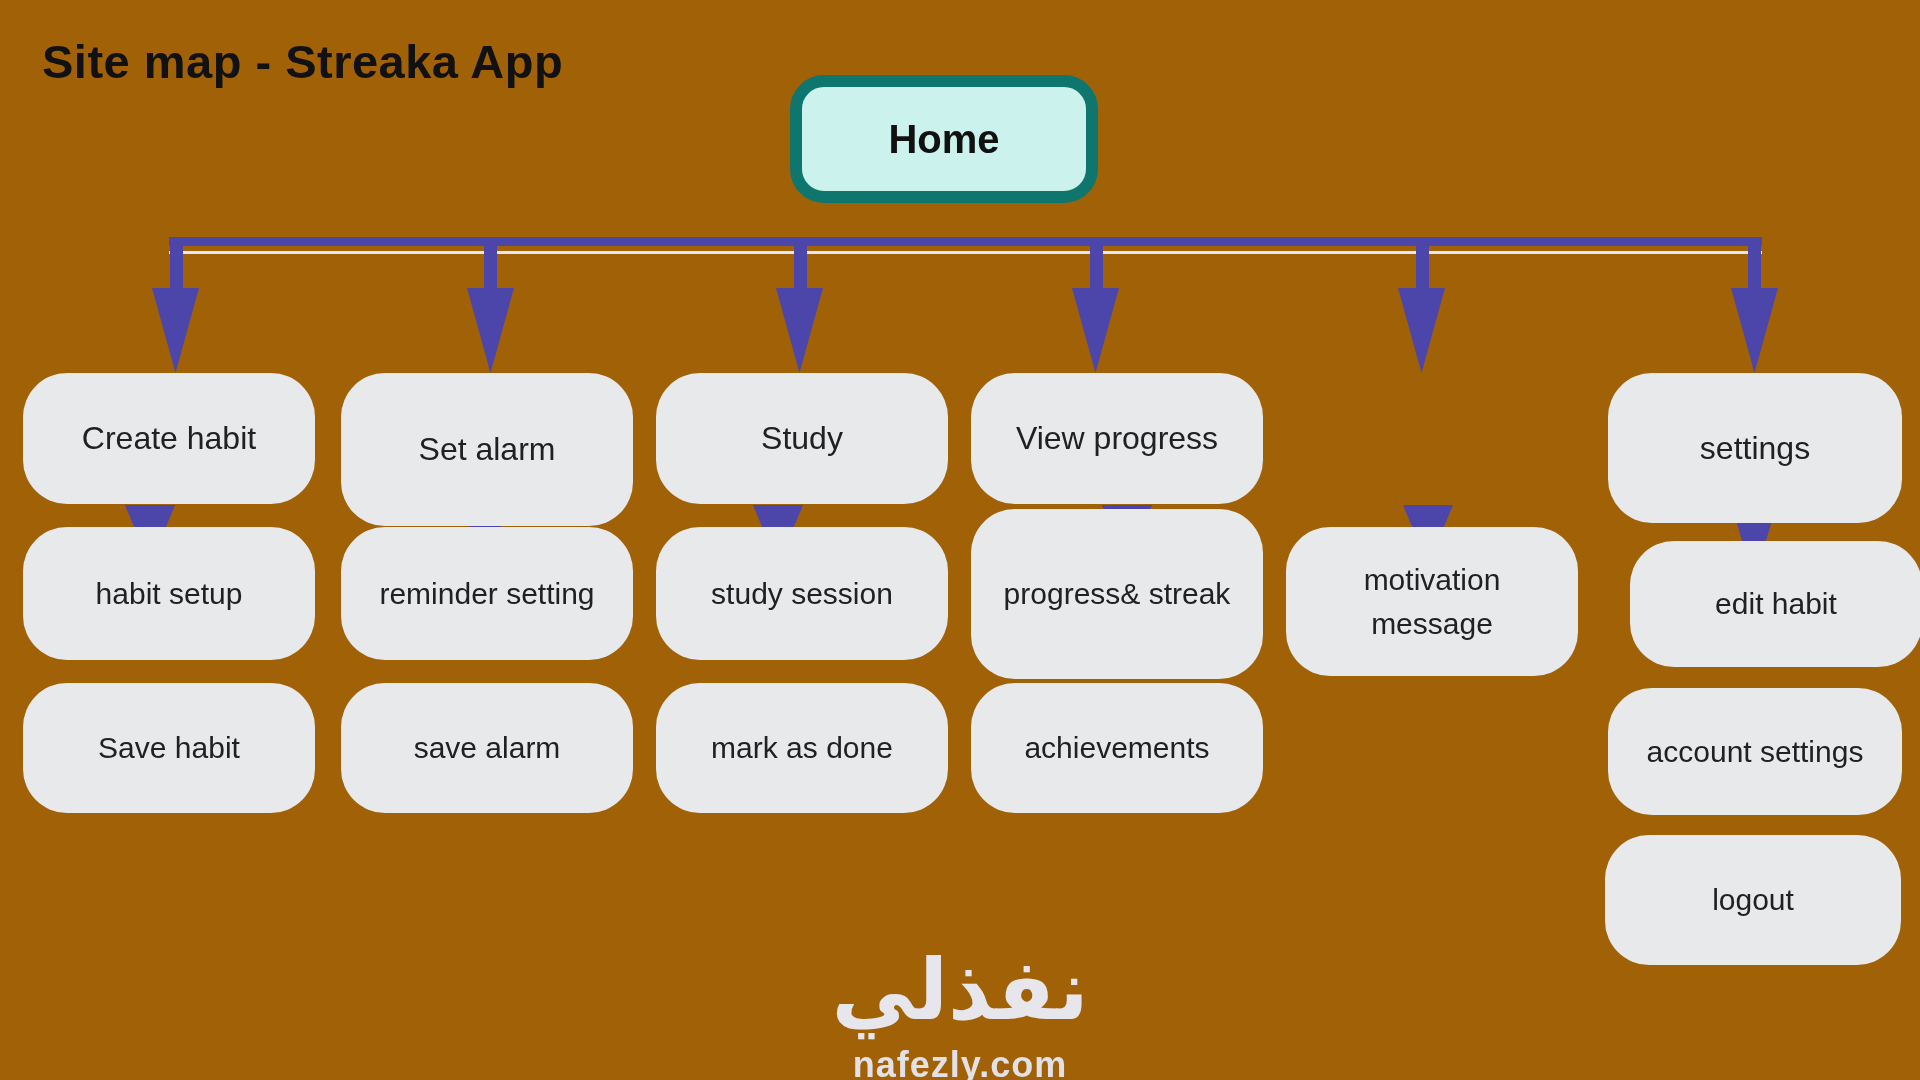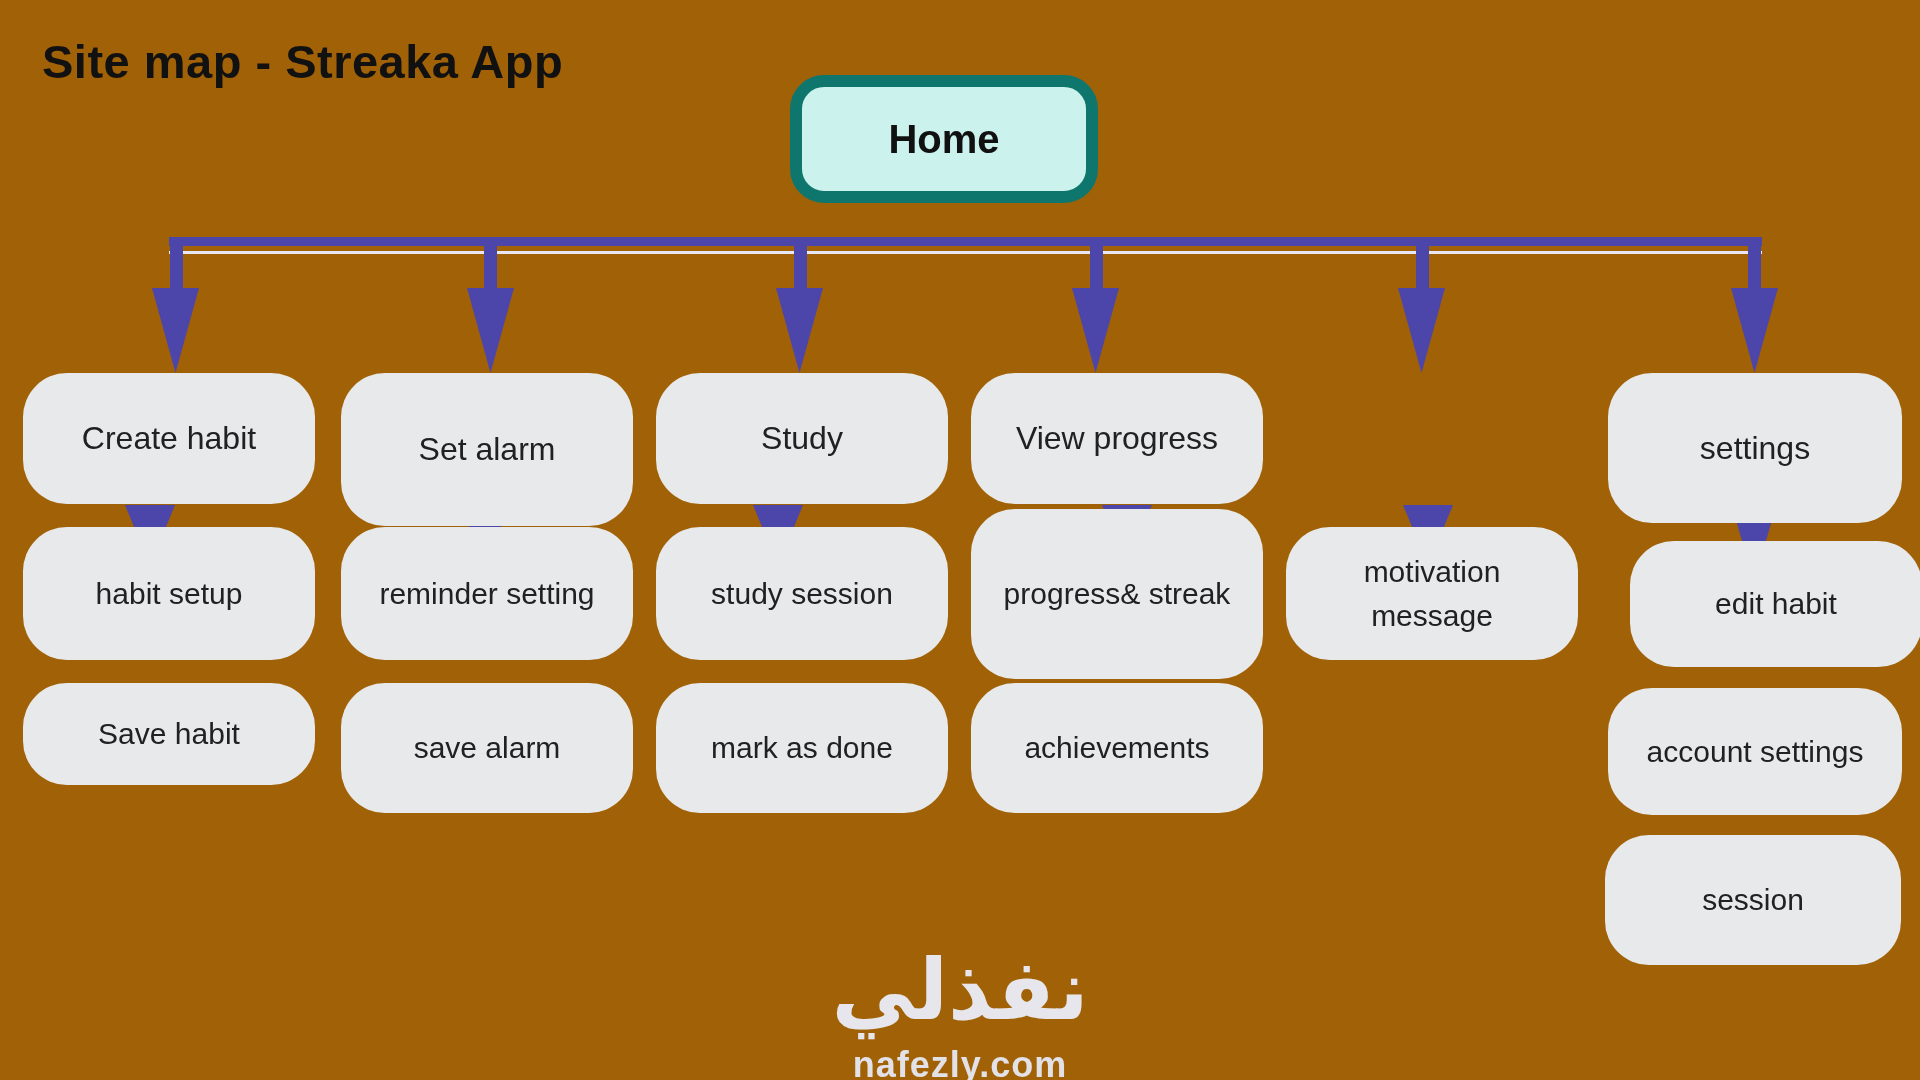--- a/index.html
+++ b/index.html
@@ -79,21 +79,21 @@
   <div class="trap purple" style="left:1102px"></div>
   <div class="trap purple" style="left:1403px"></div>
   <div class="trap-settings purple"></div>
 
   <div class="node l2 w" style="left:23px;top:373px;height:131px">
     <span>Create habit</span>
     </div>
   <div class="node w" style="left:23px;top:527px;height:133px">
     <span>habit setup</span>
     </div>
-  <div class="node w" style="left:23px;top:683px;height:102px">
+  <div class="node w" style="left:23px;top:683px;height:130px">
     <span>Save habit</span>
     </div>
 
   <div class="node l2 w" style="left:341px;top:373px;height:153px">
     <span>Set alarm</span>
     </div>
   <div class="node w" style="left:341px;top:527px;height:133px">
     <span>reminder setting</span>
     </div>
   <div class="node w" style="left:341px;top:683px;height:130px">
@@ -113,35 +113,35 @@
   <div class="node l2 w" style="left:971px;top:373px;height:131px">
     <span>View progress</span>
     </div>
   <div class="node w" style="left:971px;top:509px;height:170px">
     <span>progress&amp; streak</span>
     </div>
   <div class="node w" style="left:971px;top:683px;height:130px">
     <span>achievements</span>
     </div>
 
-  <div class="node w wrap-center" style="left:1286px;top:527px;height:133px">
+  <div class="node w wrap-center" style="left:1286px;top:527px;height:149px">
     <span>motivation message</span>
     </div>
 
   <div class="node l2" style="left:1608px;top:373px;width:294px;height:150px">
     <span>settings</span>
     </div>
   <div class="node" style="left:1630px;top:541px;width:292px;height:126px">
     <span>edit habit</span>
     </div>
   <div class="node" style="left:1608px;top:688px;width:294px;height:127px">
     <span>account settings</span>
     </div>
   <div class="node" style="left:1605px;top:835px;width:296px;height:130px">
-    <span>session</span>
+    <span>logout</span>
     </div>
 
   <div class="watermark">
     <div class="arabic">نفذلي</div>
     <div class="site">nafezly.com</div>
   </div>
 
 </div>
 
 </body></html>

